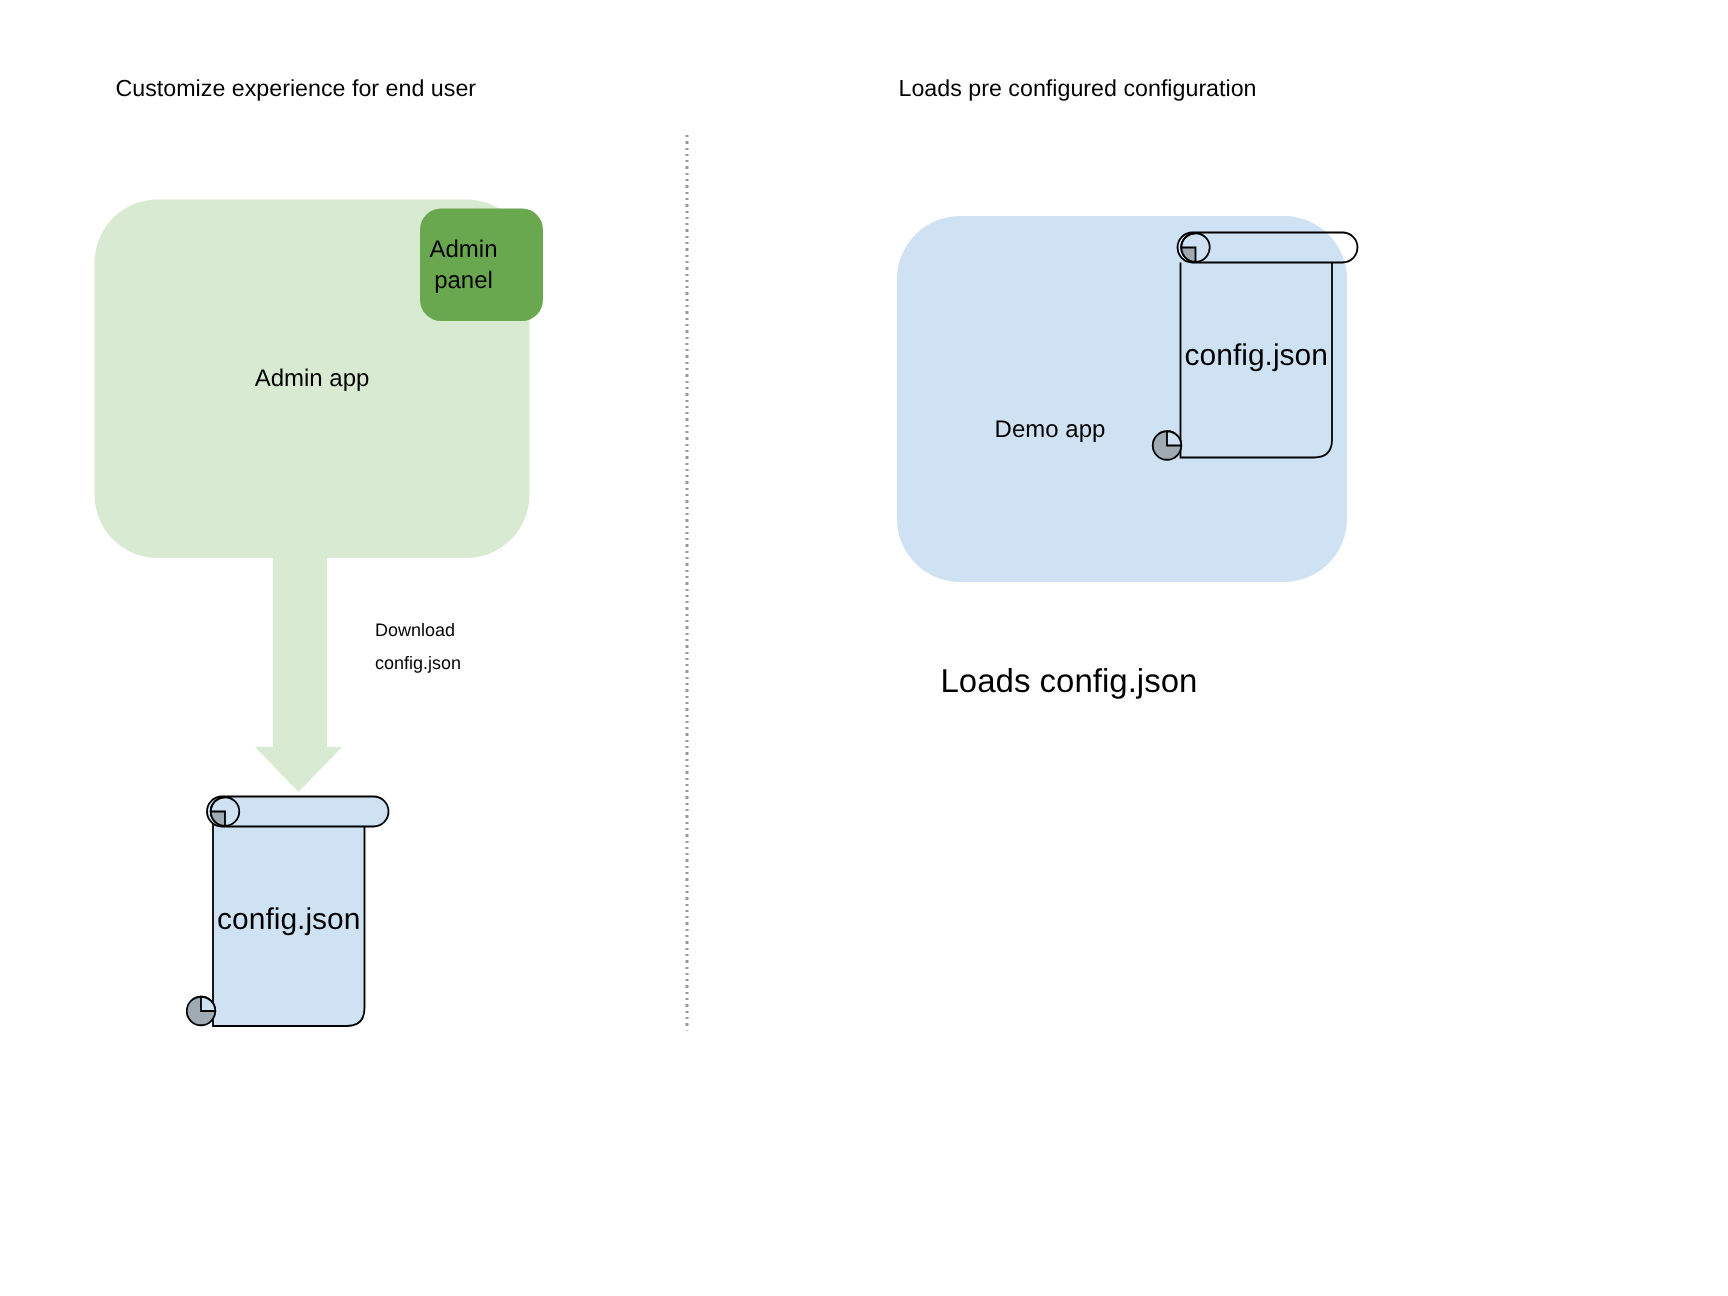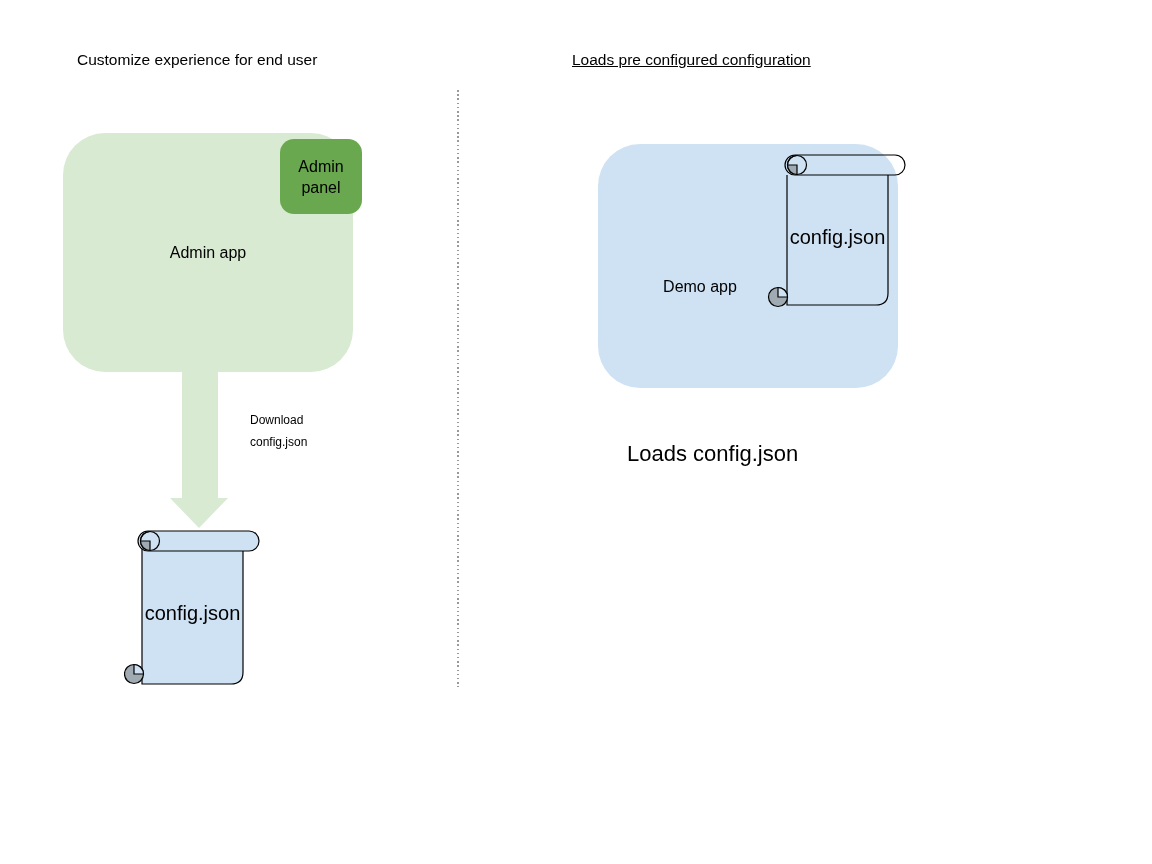--- a/index.html
+++ b/index.html
@@ -37,21 +37,21 @@
 
   .admin-app-box{
     left:63px;top:133px;width:290px;height:239px;
     background:var(--light-green);
     border-radius:42px;
   }
   .admin-panel{
     left:280px;top:139px;width:82px;height:75px;
     background:var(--green);
     border-radius:14px;
-    display:flex;align-items:center;justify-content:center;
+    display:flex;align-items:center;
     text-align:center;
   }
   .admin-panel-label{
     font-size:16px;line-height:21px;width:58px;
   }
   .box-label{
     font-size:16px;line-height:20px;text-align:center;white-space:nowrap;
   }
   .admin-app-label{left:63px;top:243px;width:290px;}
   .demo-app-label{left:640px;top:277px;width:120px;}
@@ -88,21 +88,21 @@
   .f-green{fill:var(--light-green);}
   .f-gray{fill:var(--curl-gray);}
   .f-none{fill:none;}
 </style>
 </head>
 <body>
 
 <div class="canvas">
 
   <div class="abs section-title" style="left:77px;top:50px;">Customize experience for end user</div>
-  <div class="abs section-title" style="left:572px;top:50px;text-decoration:underline;">Loads pre configured configuration</div>
+  <div class="abs section-title" style="left:599px;top:50px;">Loads pre configured configuration</div>
 
   <div class="abs divider"></div>
 
   <div class="abs admin-app-box"></div>
   <div class="abs admin-panel">
     <div class="admin-panel-label">Admin panel</div>
   </div>
   <div class="abs box-label admin-app-label">Admin app</div>
 
   <svg class="abs arrow-svg" width="64" height="160" viewBox="0 0 64 160">

